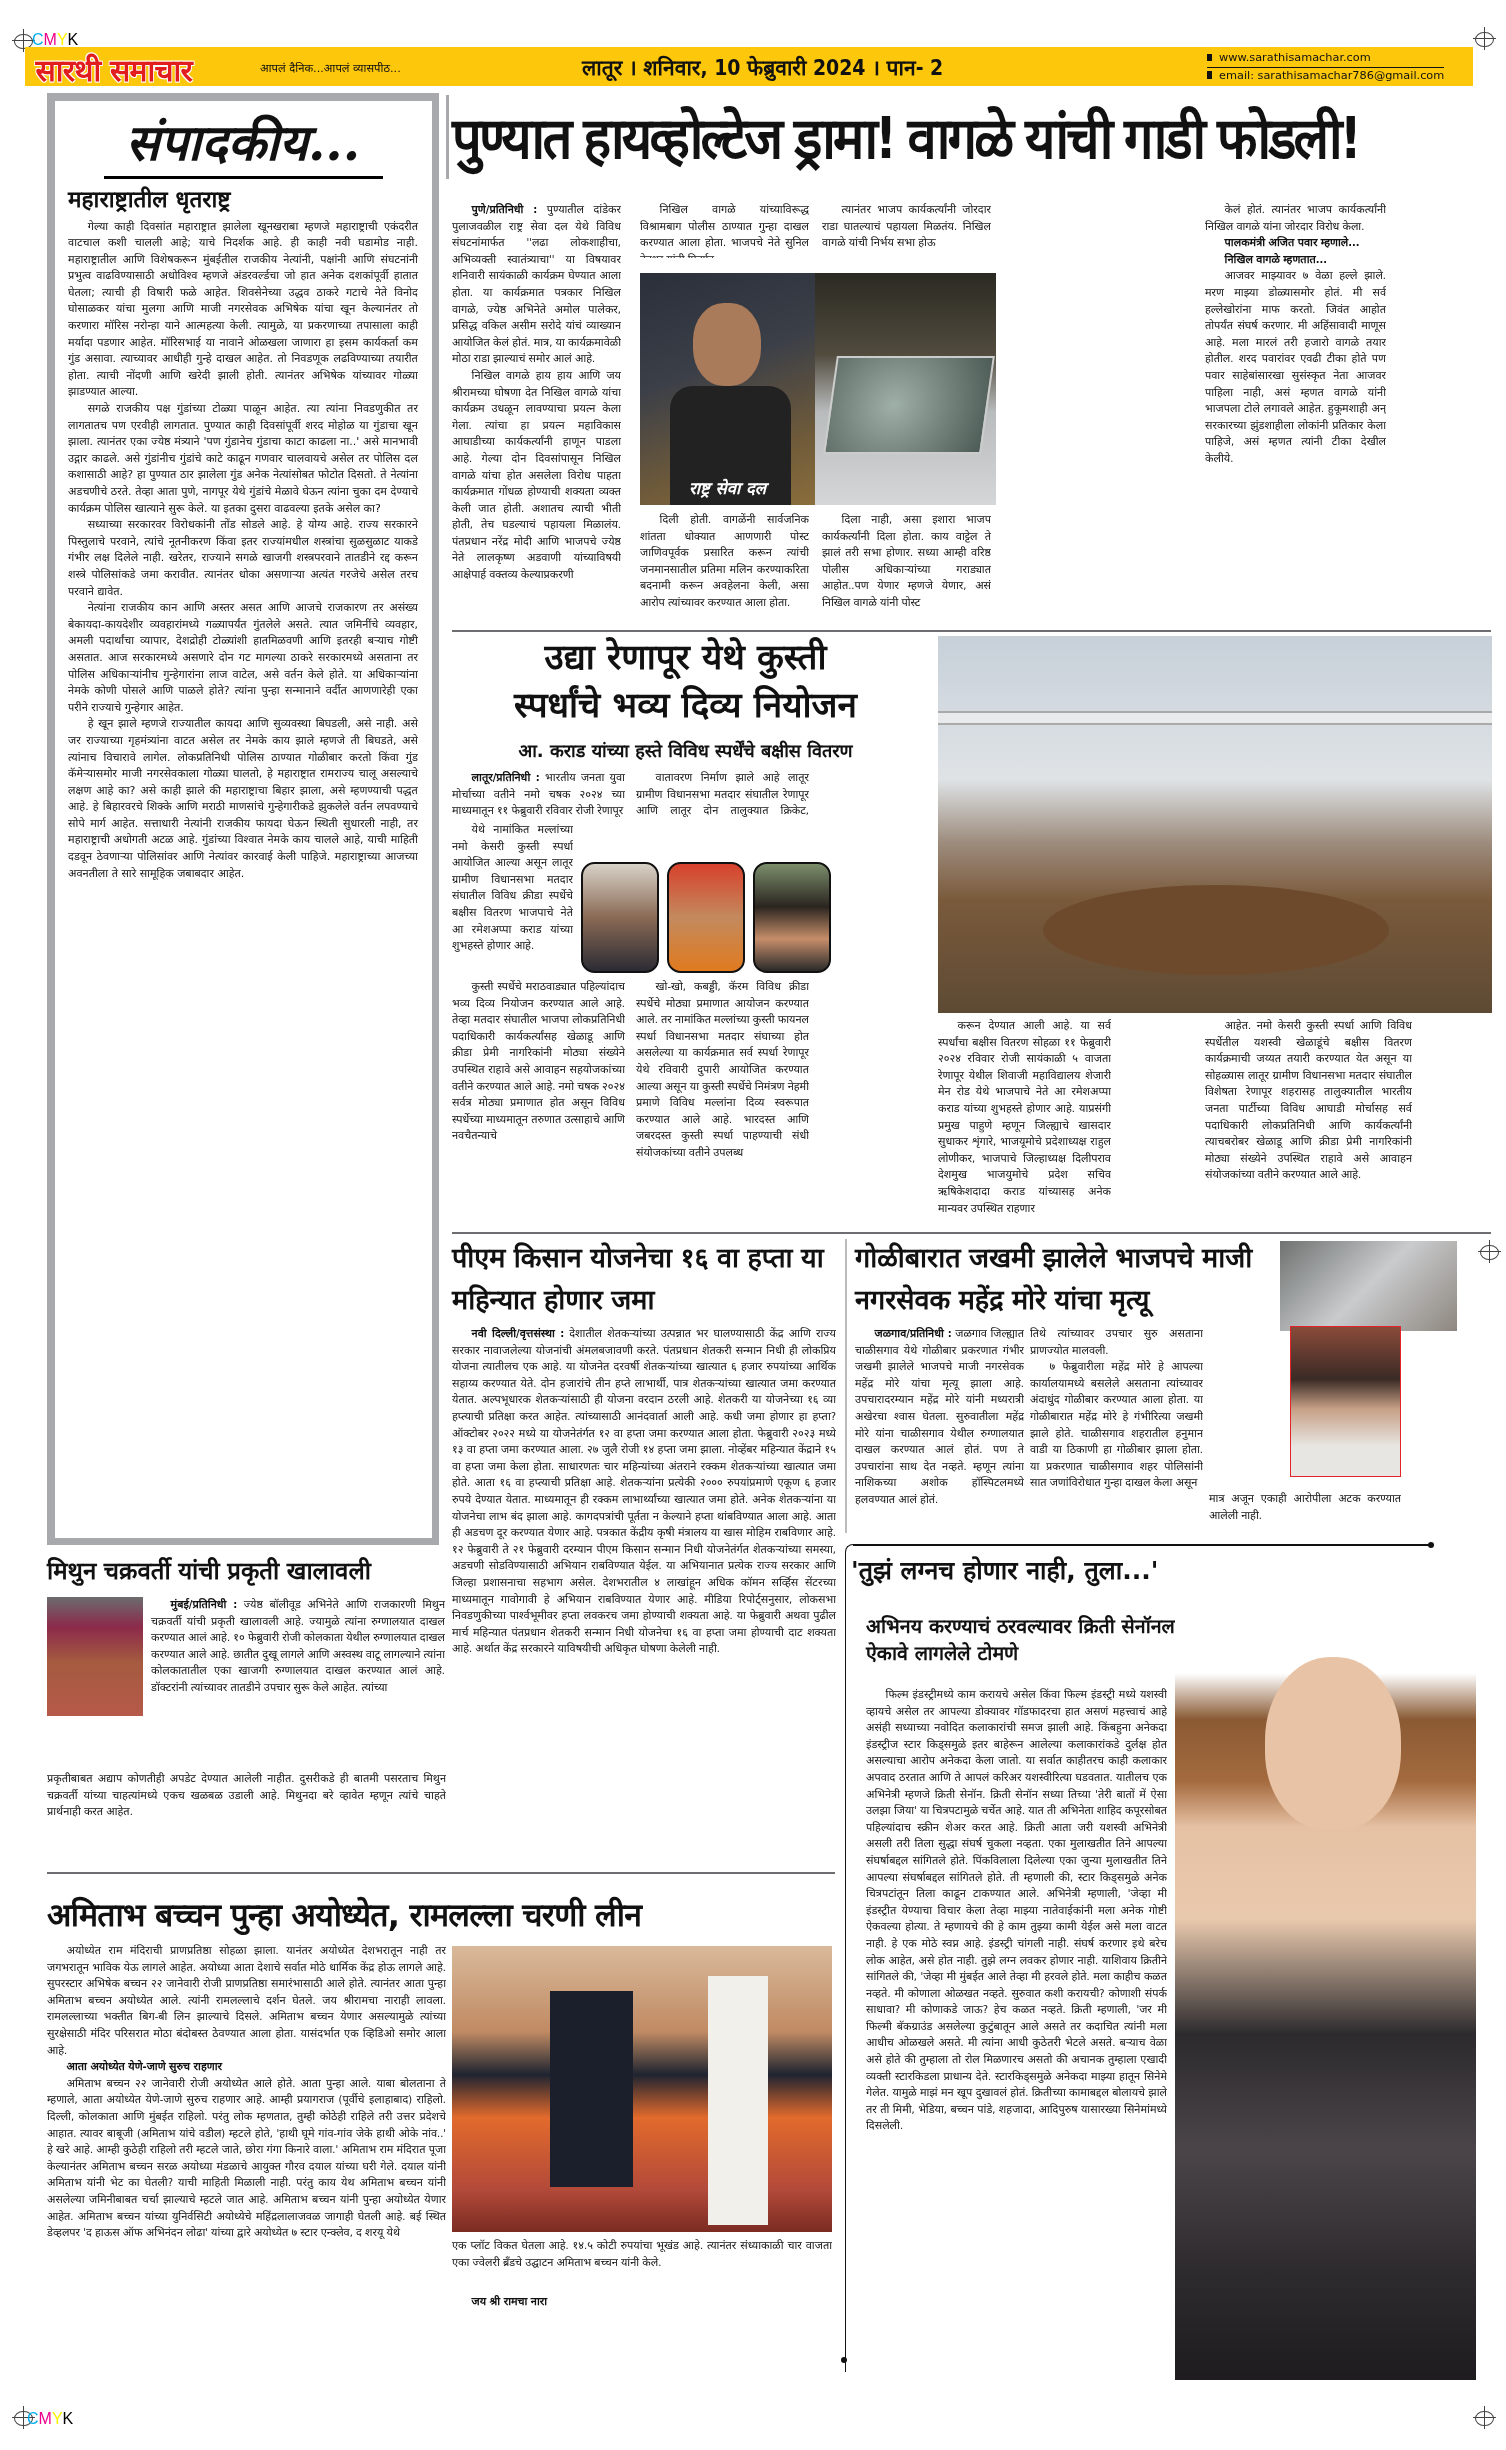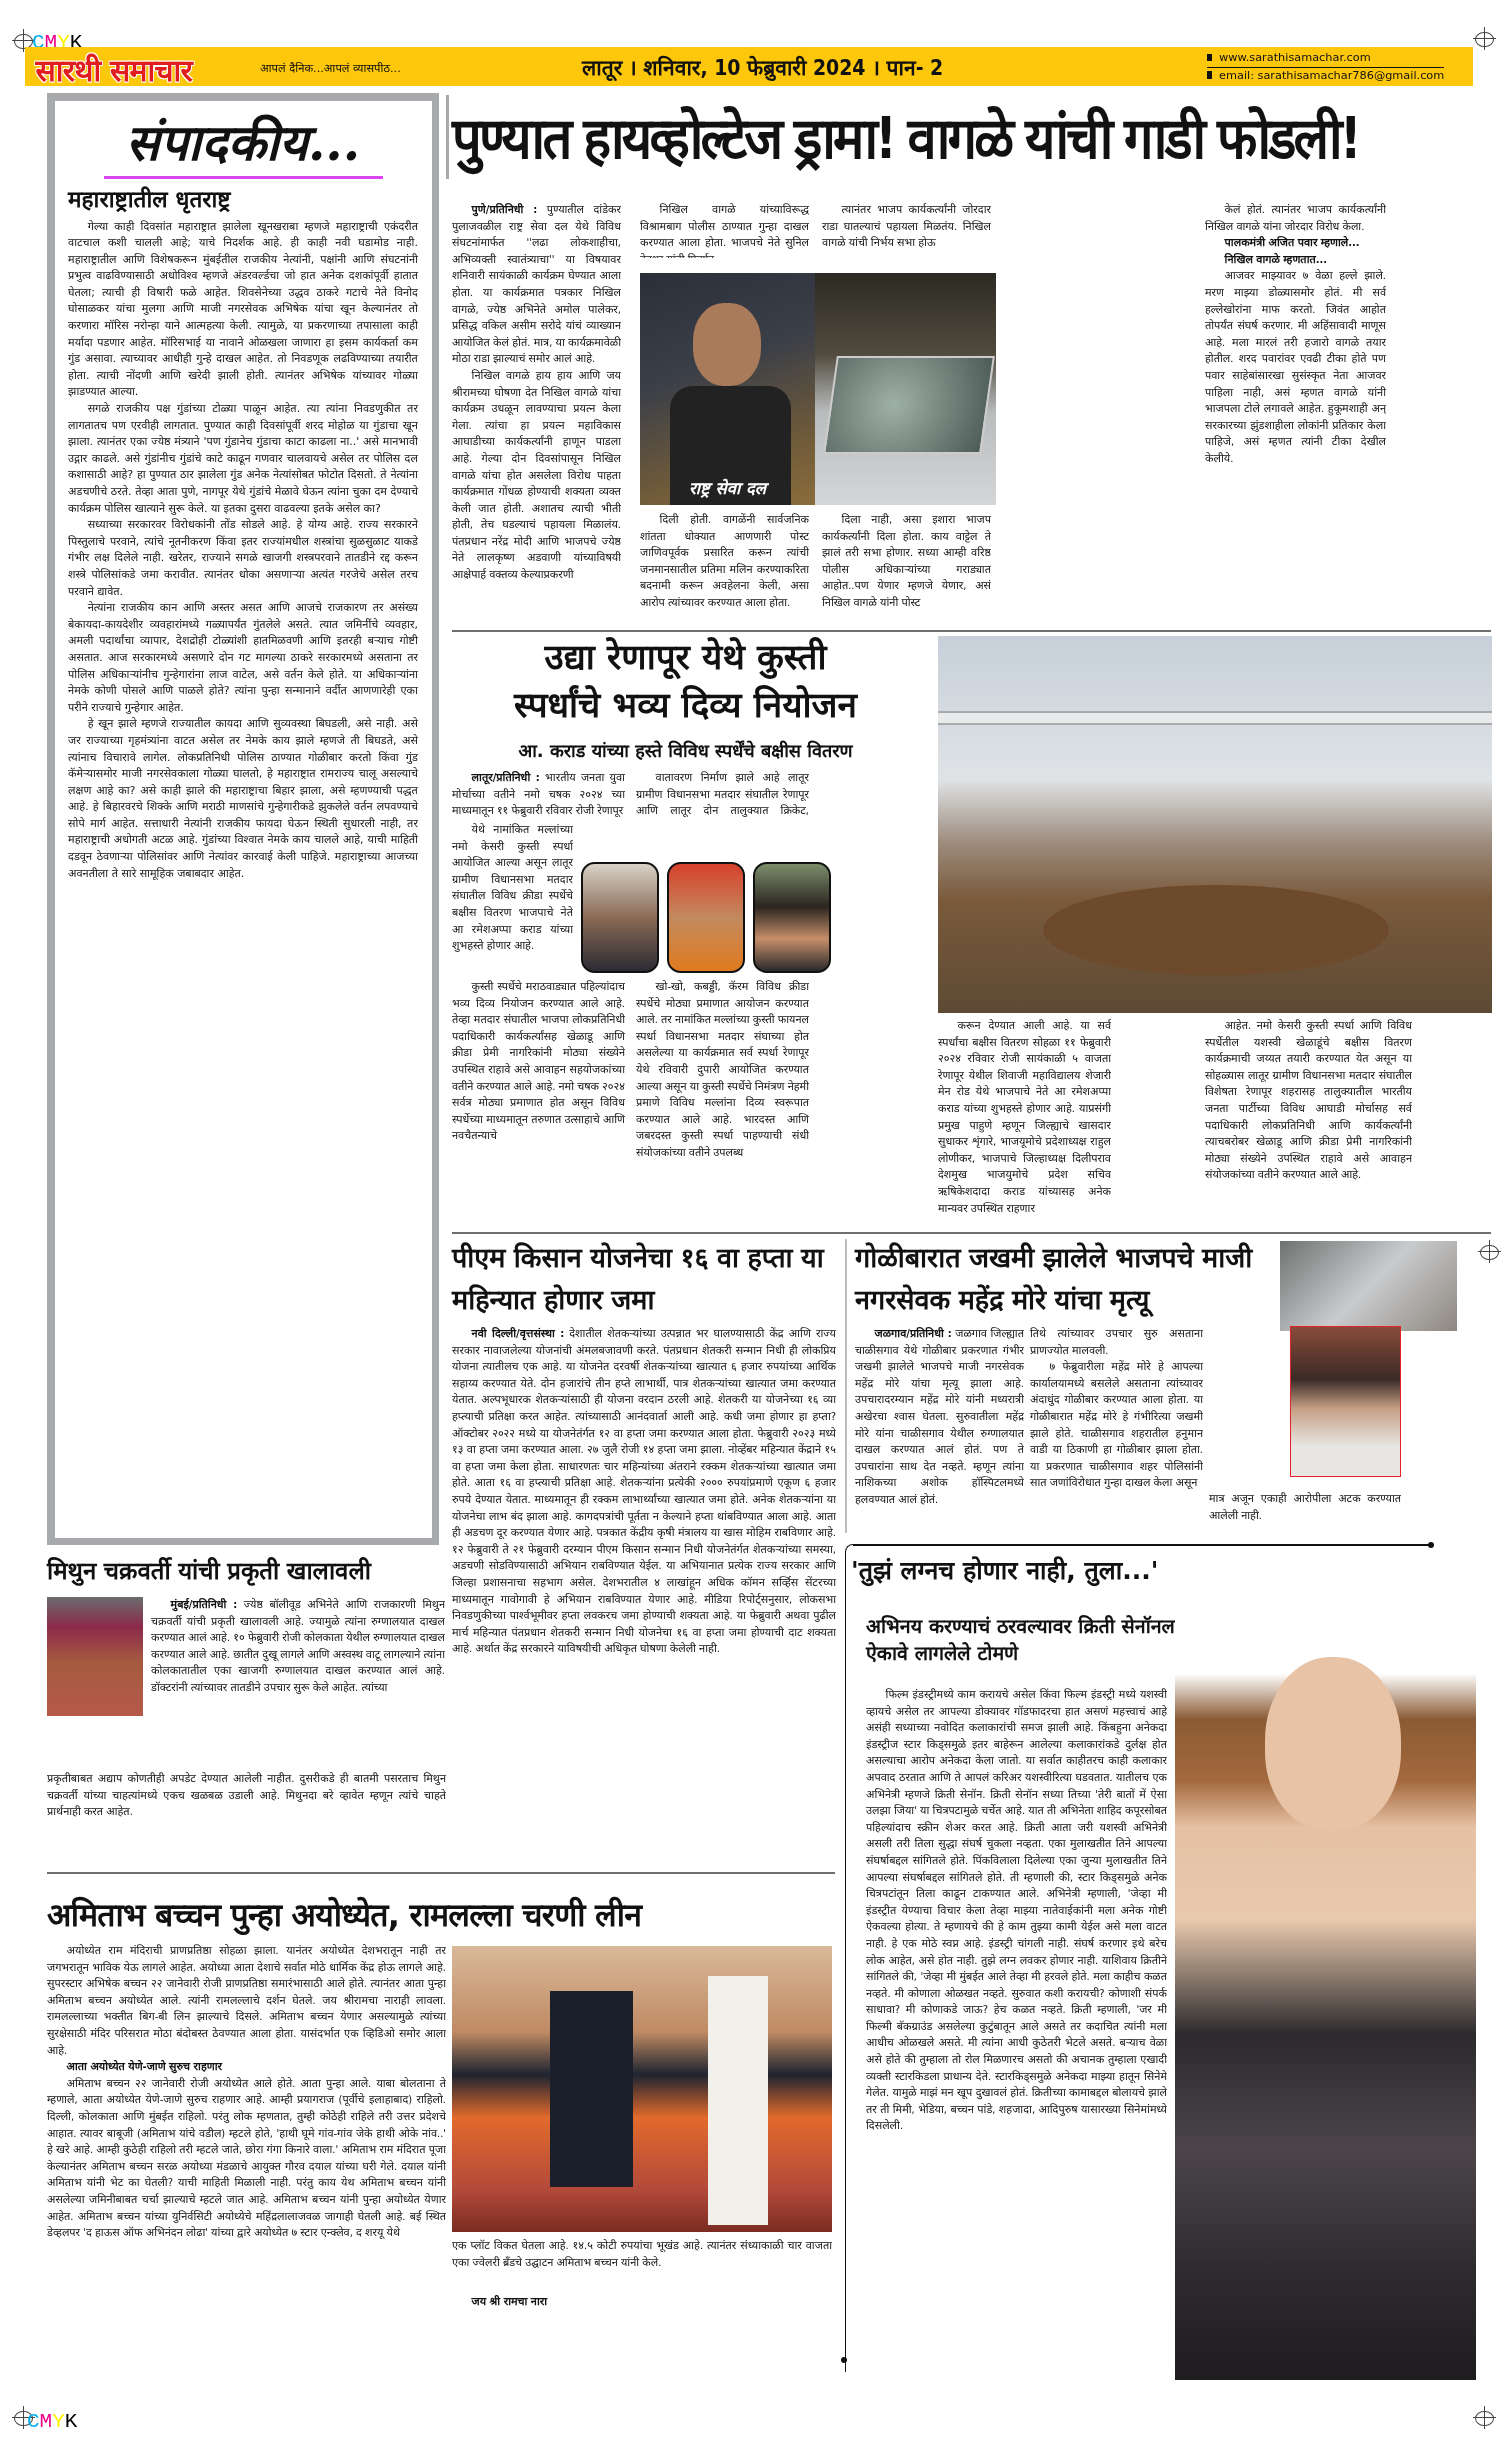--- a/index.html
+++ b/index.html
@@ -2,38 +2,38 @@
 <html style="font-size:12px"><head>
 <meta charset="utf-8">
 <style>
   * { box-sizing: border-box; margin: 0; padding: 0; }
   body { width: 1506px; height: 2450px; background: #fff; position: relative; overflow: hidden;
          font-family: "DejaVu Sans", "Liberation Sans", sans-serif; color: #111; }
   .reg { position: absolute; width: 22.6px; height: 22.6px; }
   .reg::before { content: ""; position: absolute; left: 10.5px; top: 0; width: 0.8px; height: 22.6px; background: #444; }
   .reg::after { content: ""; position: absolute; left: 2.3px; top: 4.5px; width: 16.6px; height: 13.6px; border: 0.8px solid #444; border-radius: 50%; }
   .reg .h { position: absolute; left: 0; top: 11.3px; width: 22.6px; height: 0.8px; background: #444; }
-  .cmyk { position: absolute; font-family: Liberation Mono, monospace; font-size: 21px; letter-spacing: 0; }
+  .cmyk { position: absolute; font-family: Liberation Sans, sans-serif; font-size: 16px; letter-spacing: 0; }
   .cmyk .c { color: #00aeef; } .cmyk .m { color: #ec008c; } .cmyk .y { color: #fff200; } .cmyk .k { color: #000; }
 
   .masthead { position: absolute; left: 25px; top: 47px; width: 1448px; height: 39px; background: #fdc70c; }
   .mast-title { position: absolute; left: 10.5px; top: 1.5px; font-size: 30px; font-weight: bold; color: #e11d1d;
                 font-family: "DejaVu Serif", serif; letter-spacing: -0.8px;
                 text-shadow: 0.8px 0.8px 0 #fff, -0.8px 0.8px 0 #fff, 0.8px -0.8px 0 #fff, -0.8px -0.8px 0 #fff; }
   .mast-tag { position: absolute; left: 235px; top: 12.8px; font-size: 11.3px; color: #111; }
   .mast-date { position: absolute; left: 557px; top: 6px; font-size: 21px; font-weight: bold; color: #111; font-family: "DejaVu Sans Condensed", "DejaVu Sans", sans-serif; }
   .mast-links { position: absolute; left: 1182px; top: 3px; font-size: 11.3px; color: #111; }
   .mast-links div { line-height: 16.6px; }
   .mast-links .sep { border-bottom: 1.5px solid #111; }
   .bullet { display: inline-block; width: 4.5px; height: 7.5px; background: #111; margin-right: 7.5px; }
 
   .editorial-box { position: absolute; left: 47px; top: 93px; width: 392px; height: 1452px; background: #a7a9ac; }
   .editorial-inner { position: absolute; left: 7.5px; top: 7.5px; width: 377px; height: 1437px; background: #fff; padding: 9px 13.6px; overflow: hidden; }
   .ed-brand { text-align: center; font-family: "DejaVu Serif", serif; font-size: 50px; font-style: italic; font-weight: bold;
-              border-bottom: 3px solid #d946ef; width: 279px; margin: 0 auto 4.5px; line-height: 66px; }
+              border-bottom: 3px solid #000000; width: 279px; margin: 0 auto 4.5px; line-height: 66px; }
   .ed-head { font-size: 22.6px; font-weight: bold; margin: 4.5px 0 4.5px; }
   .ed-body { font-size: 11px; line-height: 16.6px; text-align: justify; text-indent: 19.6px; color: #111; }
   .ed-body p { margin-bottom: 0; text-indent: 19.6px; }
 
   .lead-bar { position: absolute; left: 446px; top: 95px; width: 3px; height: 84px; background: #a7a9ac; }
   .lead-head { position: absolute; left: 452px; top: 90px; width: 1039px; height: 105px; font-size: 57px; font-weight: bold;
                font-family: "DejaVu Sans Condensed", "DejaVu Sans", sans-serif; letter-spacing: -3px; line-height: 96px; white-space: nowrap; transform: scaleX(0.92); transform-origin: left; }
   .col-text { position: absolute; font-size: 11px; line-height: 16.6px; text-align: justify; color: #111;
               font-family: "DejaVu Sans Condensed", "DejaVu Sans", sans-serif; overflow: hidden; }
   .col-text p { text-indent: 19.6px; }

